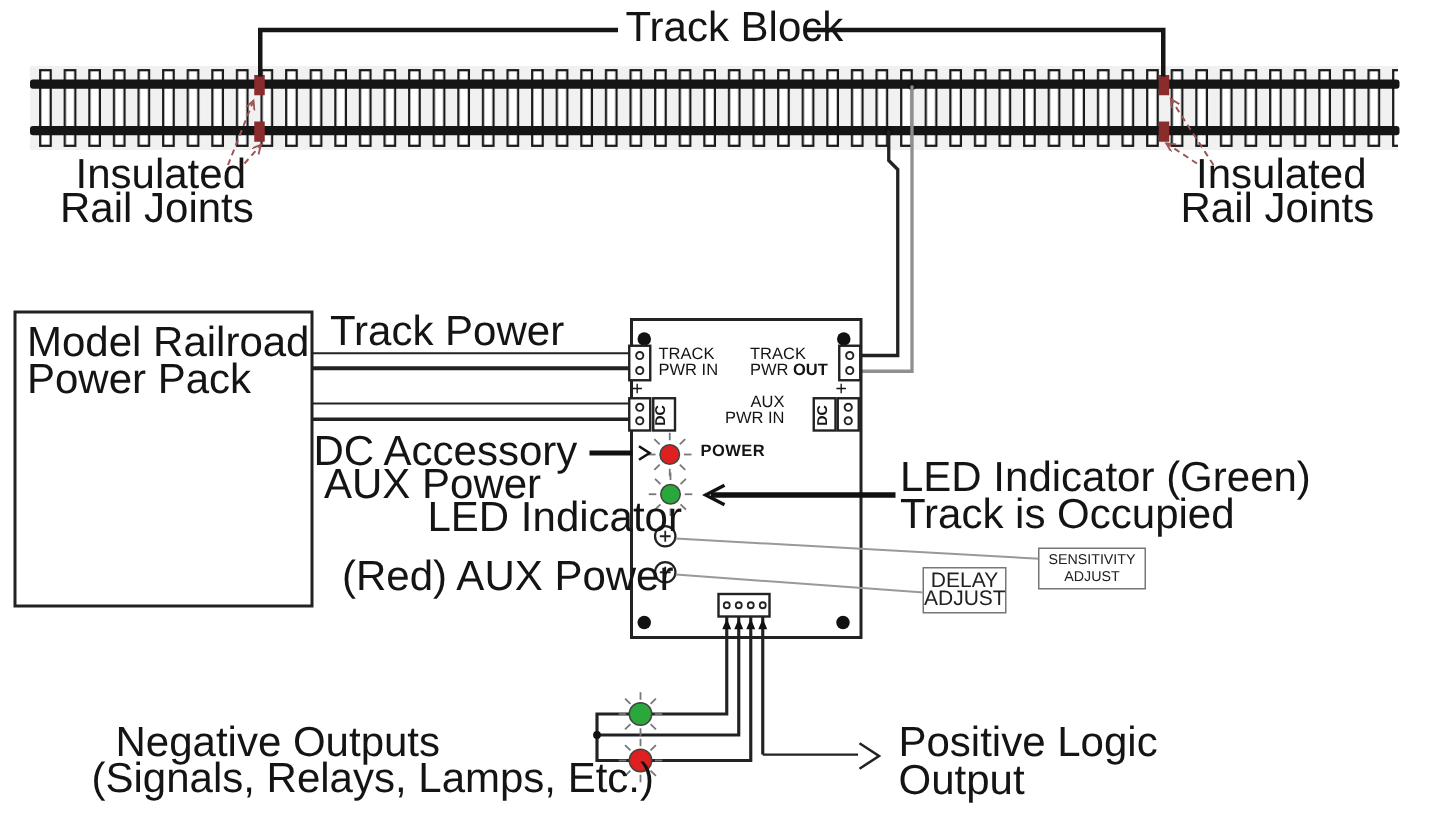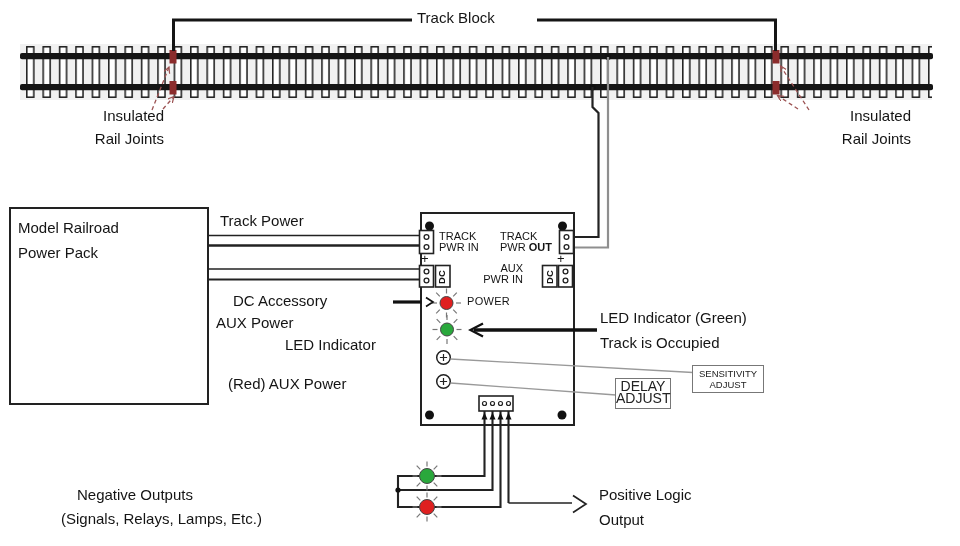--- a/index.html
+++ b/index.html
@@ -1,25 +1,25 @@
 <!DOCTYPE html>
 <html><head>
 <meta charset="utf-8">
 <style>
   html,body{margin:0;padding:0;background:#fff;}
   .stage{position:relative;width:960px;height:546px;background:#ffffff;overflow:hidden;
          font-family:"Liberation Sans",sans-serif;color:#141414;}
   .stage svg{position:absolute;left:0;top:0;}
-  .t{position:absolute;white-space:nowrap;font-size:15px;line-height:23px;}
+  .t{position:absolute;white-space:nowrap;font-size:28px;line-height:23px;}
   .ctr{text-align:right;}
   .bd{font-size:11px;line-height:10.5px;letter-spacing:0;}
   #t-pack{line-height:25px;}
   #t-xxxxx{font-size:40px;font-weight:bold;letter-spacing:-4px;line-height:40px;}
   #t-plusl,#t-plusr{font-size:13px;line-height:13px;}
-  #t-power{font-weight:normal;letter-spacing:.3px;}
+  #t-power{font-weight:bold;letter-spacing:.3px;}
   .dcbox{position:absolute;width:21px;height:14px;font-size:9.5px;font-weight:600;
          text-align:center;line-height:14px;transform:rotate(-90deg);}
   .adjbox{position:absolute;background:#fff;border:1.4px solid #777;text-align:center;
           color:#222;}
   #t-sens{left:692px;top:365px;width:70px;height:24px;font-size:9.5px;line-height:11px;padding-top:2px;}
   #t-delay{left:615px;top:378px;width:54px;height:27px;font-size:14px;line-height:11.5px;padding-top:2px;}
   b{font-weight:bold;}
   .sp{margin-right:3px;}
 </style>
 </head>
@@ -173,21 +173,21 @@
   <div>Insulated</div>
   <div>Rail Joints</div>
 </div>
 
 <div class="t" id="t-pack" style="left:18px;top:215px;">
   <div>Model Railroad</div>
   <div>Power Pack</div>
 </div>
 
 <div class="t" style="left:220px;top:209px;">Track Power</div>
-<div class="t" style="left:209px;top:289px;margin-left:24px;">DC Accessory</div>
+<div class="t" style="left:209px;top:289px;">DC Accessory</div>
 <div class="t" style="left:216px;top:311px;">AUX Power</div>
 <div class="t" style="left:285px;top:333px;">LED Indicator</div>
 <div class="t" style="left:228px;top:372px;">(Red) AUX Power</div>
 
 <div class="t" style="left:600px;top:306px;">LED Indicator (Green)</div>
 <div class="t" style="left:600px;top:331px;">Track is Occupied</div>
 
 <div class="t" style="left:77px;top:483px;">Negative Outputs</div>
 <div class="t" style="left:61px;top:507px;">(Signals, Relays, Lamps, Etc.)</div>
 <div class="t" style="left:599px;top:483px;">Positive Logic</div>

